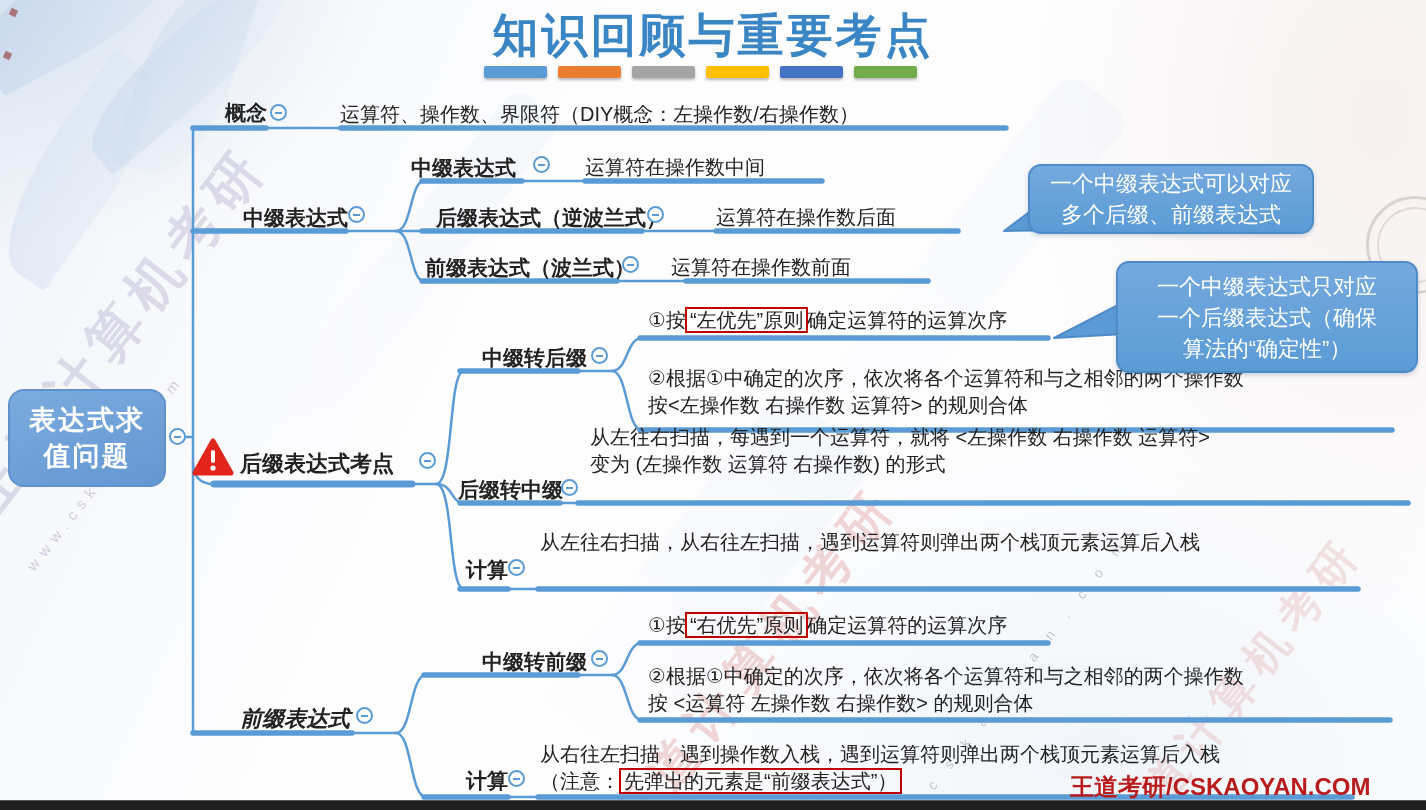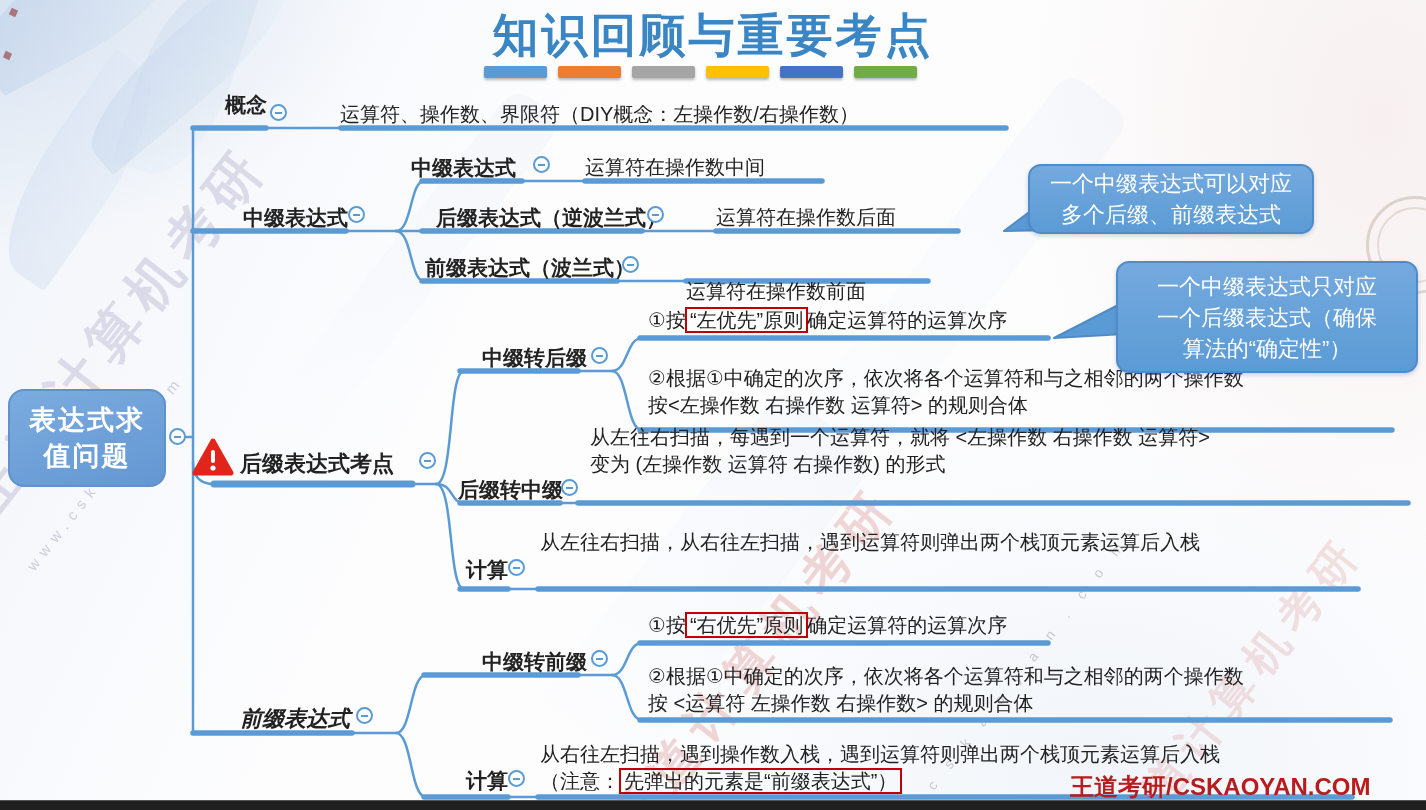--- a/index.html
+++ b/index.html
@@ -161,30 +161,30 @@
       <path d="M1004,231 L1048,198 L1058,230 Z"></path>
       <path d="M1054,338 L1124,302 L1124,334 Z"></path>
     </g>
   </svg>
 
   <div class="rootnode">
     <span>表达式求</span>
     <span>值问题</span>
   </div>
 
-  <div class="lbl" style="left:225px;top:91px;">概念</div>
+  <div class="lbl" style="left:225px;top:99px;">概念</div>
   <div class="desc" style="left:340px;top:101px;">运算符、操作数、界限符（DIY概念：左操作数/右操作数）</div>
 
   <div class="lbl" style="left:243px;top:204px;">中缀表达式</div>
   <div class="lbl" style="left:411px;top:154px;">中缀表达式</div>
   <div class="desc" style="left:585px;top:154px;">运算符在操作数中间</div>
   <div class="lbl" style="left:436px;top:204px;">后缀表达式（逆波兰式）</div>
   <div class="desc" style="left:716px;top:204px;">运算符在操作数后面</div>
   <div class="lbl" style="left:425px;top:254px;">前缀表达式（波兰式）</div>
-  <div class="desc" style="left:686px;top:254px;margin-top:24px;">运算符在操作数前面</div>
+  <div class="desc" style="left:671px;top:254px;">运算符在操作数前面</div>
 
   <svg class="warn" style="left:192px;top:438px;" width="42" height="40" viewBox="0 0 42 40">
     <path d="M21,3 L39,35 H3 Z" fill="#e2251b" stroke="#e2251b" stroke-width="5" stroke-linejoin="round"></path>
     <rect x="19" y="12" width="4" height="13" rx="2" fill="#fff"></rect>
     <circle cx="21" cy="30" r="2.6" fill="#fff"></circle>
   </svg>
   <div class="lbl big" style="left:240px;top:449px;">后缀表达式考点</div>
 
   <div class="lbl" style="left:482px;top:344px;">中缀转后缀</div>
   <div class="desc" style="left:648px;top:307px;">

